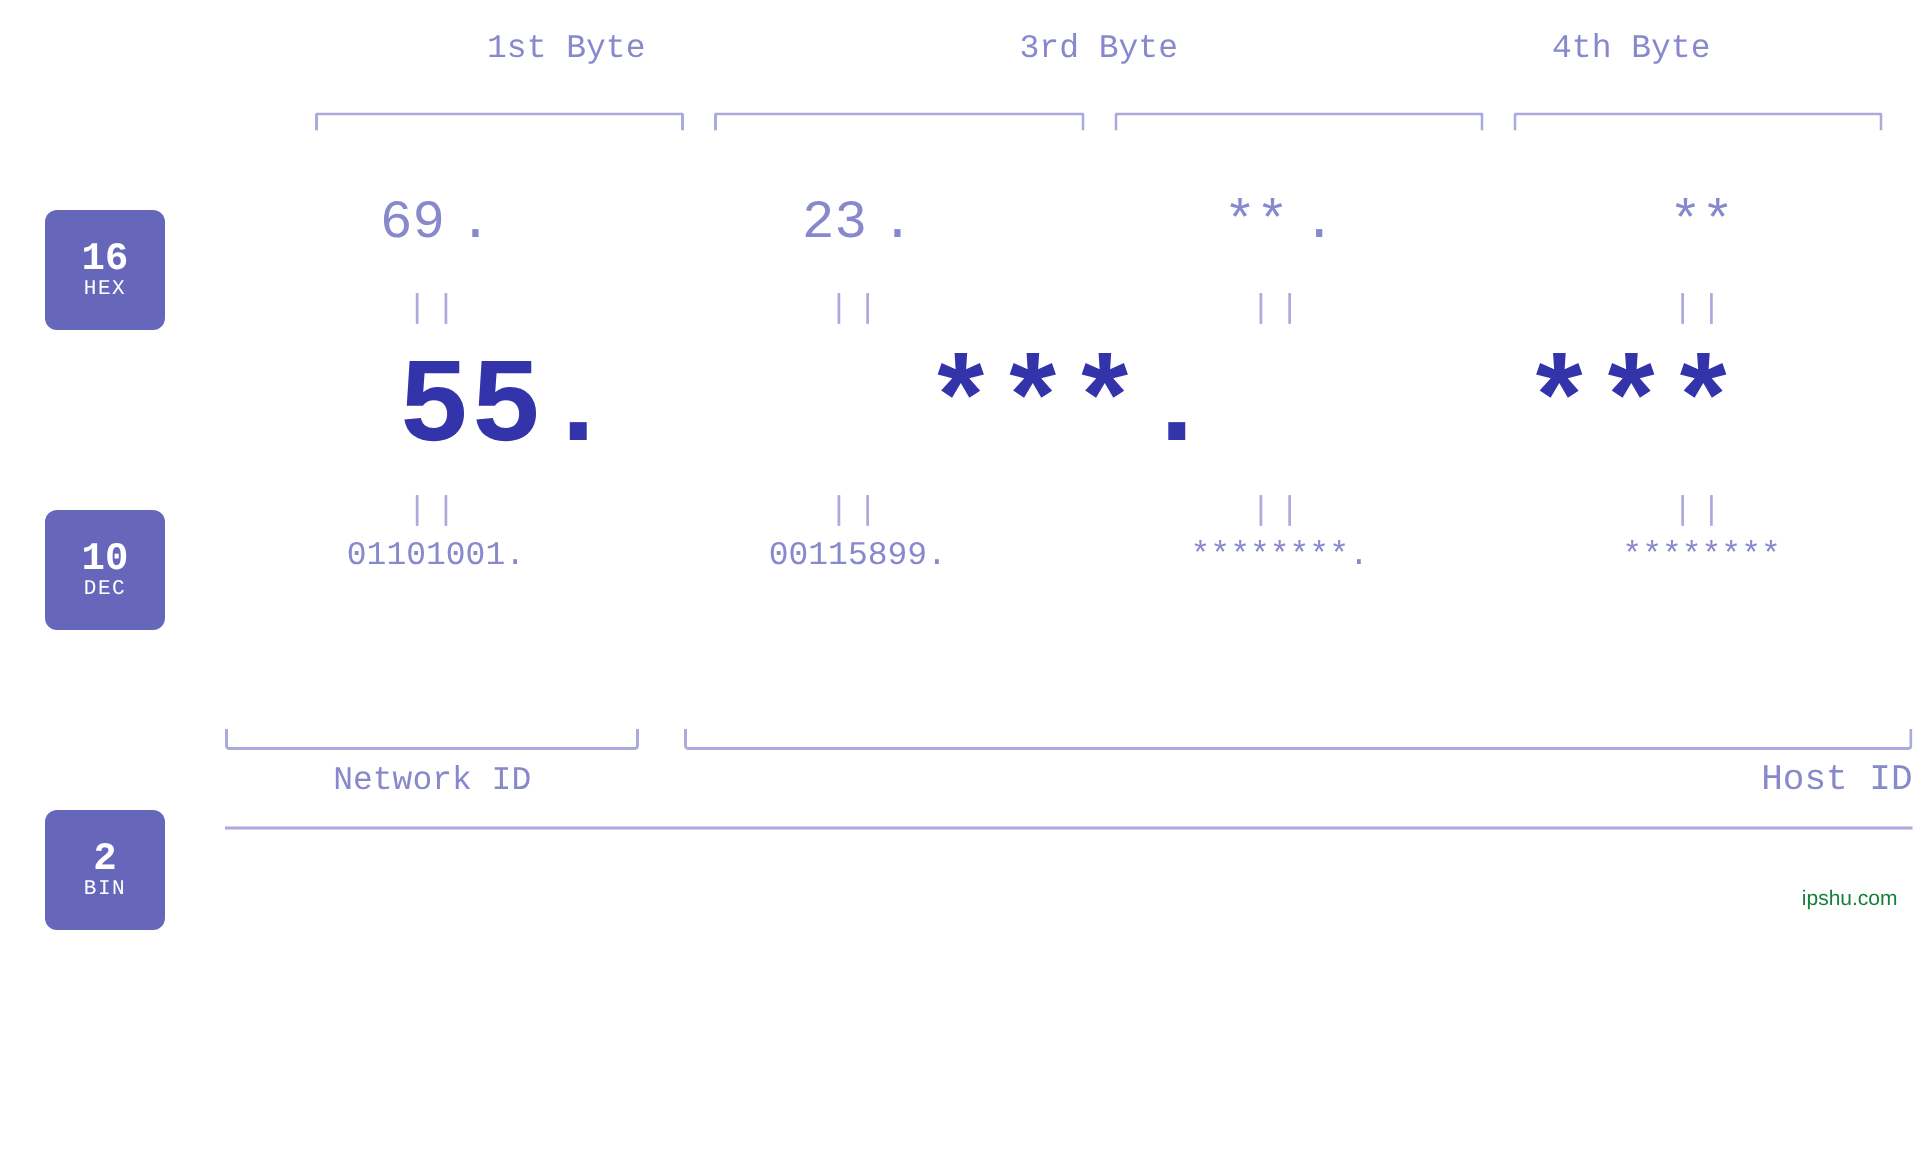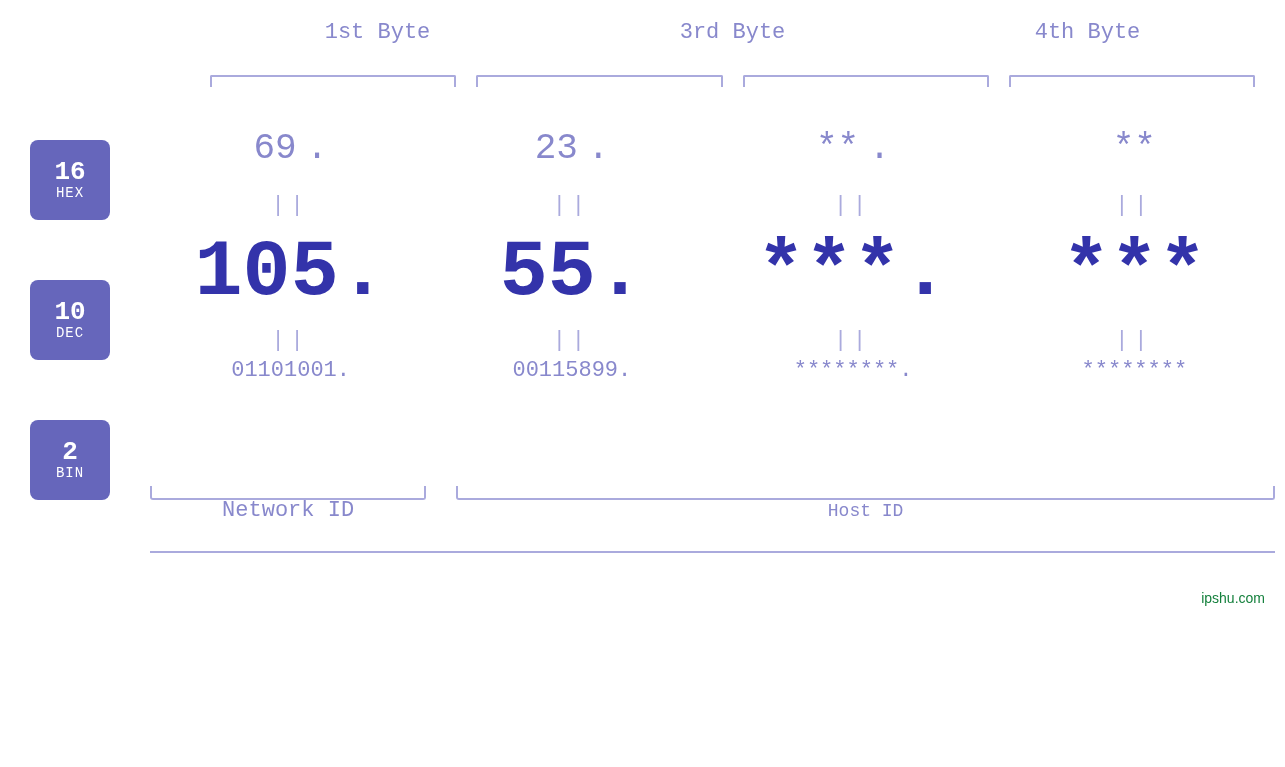--- a/index.html
+++ b/index.html
@@ -56,21 +56,21 @@
       border-radius: 2px 2px 0 0;
     }
 
     
     .base-labels {
       position: absolute;
       top: 140px;
       left: 30px;
       display: flex;
       flex-direction: column;
-      gap: 60px;
+      gap: 120px;
     }
 
     .base-label {
       width: 80px;
       height: 80px;
       background: #6666bb;
       border-radius: 8px;
       display: flex;
       flex-direction: column;
       align-items: center;
@@ -241,23 +241,20 @@
 
     <div class="r-eq1">
       <div class="cell" style="color:#aaaadd;font-size:22px;letter-spacing:6px;font-family:'Courier New';">||</div>
       <div class="cell" style="color:#aaaadd;font-size:22px;letter-spacing:6px;font-family:'Courier New';">||</div>
       <div class="cell" style="color:#aaaadd;font-size:22px;letter-spacing:6px;font-family:'Courier New';">||</div>
       <div class="cell" style="color:#aaaadd;font-size:22px;letter-spacing:6px;font-family:'Courier New';">||</div>
     </div>
 
     <div class="r-dec">
       <div class="cell">
-        <span class="dec-value" style="font-size:80px;">105.</span>
-      </div>
-      <div class="cell">
         <span class="dec-value" style="font-size:80px;">55.</span>
       </div>
       <div class="cell">
         <span class="dec-value" style="font-size:80px;">***.</span>
       </div>
       <div class="cell">
         <span class="dec-value" style="font-size:80px;">***</span>
       </div>
     </div>
 
@@ -287,24 +284,24 @@
 
   <div style="position:absolute; bottom:118px; left:150px; right:10px; display:flex;">
 
     <div style="width:calc(25% - 5px); height:14px; border:2px solid #aaaadd; border-top:none; border-radius:0 0 3px 3px;"></div>
 
     <div style="width:30px;"></div>
 
     <div style="flex:1; height:14px; border:2px solid #aaaadd; border-top:none; border-radius:0 0 3px 3px;"></div>
   </div>
 
-  <div style="position:absolute; bottom:95px; left:150px; right:10px; display:flex; align-items:center;">
+  <div style="position:absolute; bottom:84px; left:150px; right:10px; display:flex; align-items:center;">
     <div style="width:calc(25% - 5px); text-align:center; color:#8888cc; font-size:22px; font-family:'Courier New',monospace;">Network ID</div>
     <div style="width:30px;"></div>
-    <div style="flex:1; text-align:center; color:#8888cc; font-size:18px; font-family:'Courier New',monospace;">Host ID</div>
+    <div style="flex:1; text-align:right; color:#8888cc; font-size:24px; font-family:'Courier New',monospace;">Host ID</div>
   </div>
 
   <div style="position:absolute; bottom:65px; left:150px; right:10px; height:2px; background:#aaaadd;"></div>
 
 
   <div class="watermark">ipshu.com</div>
 
 </div>
 
 </body></html>

